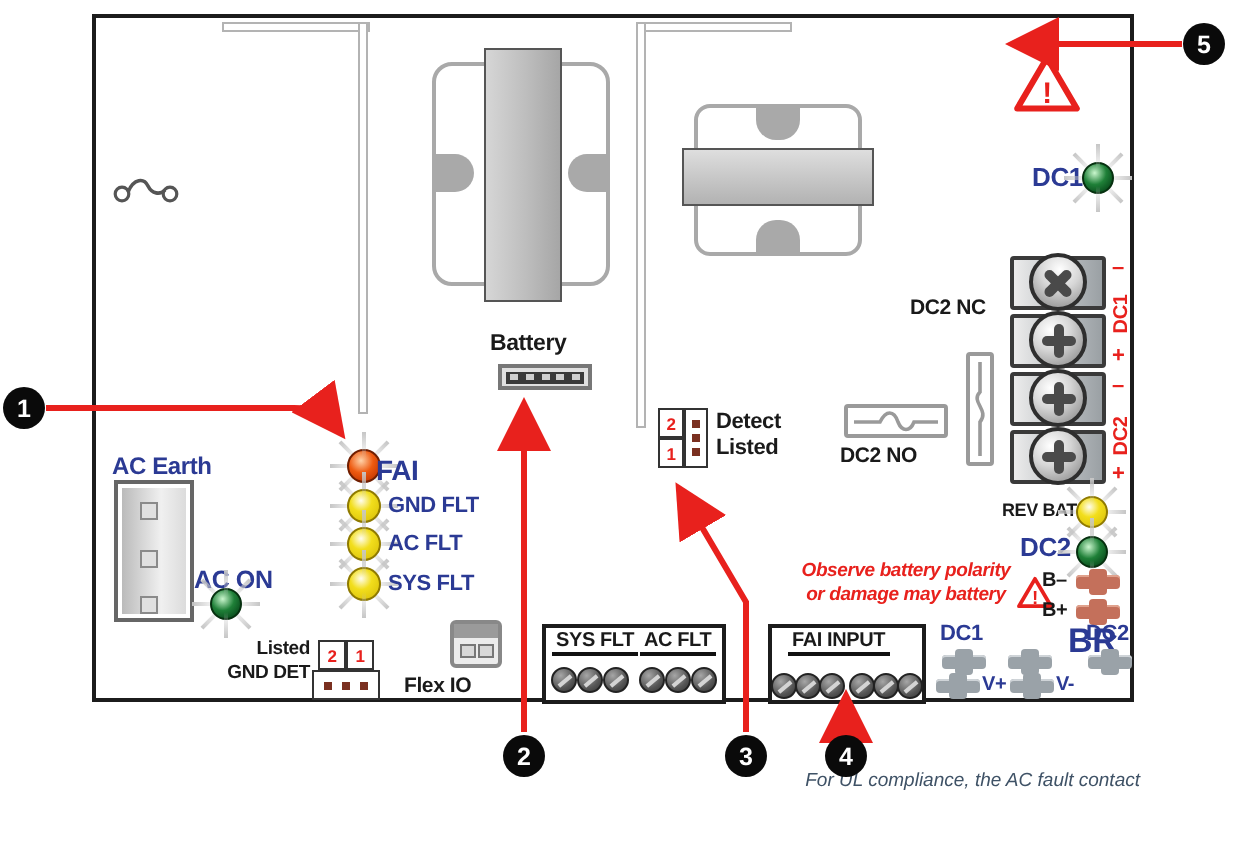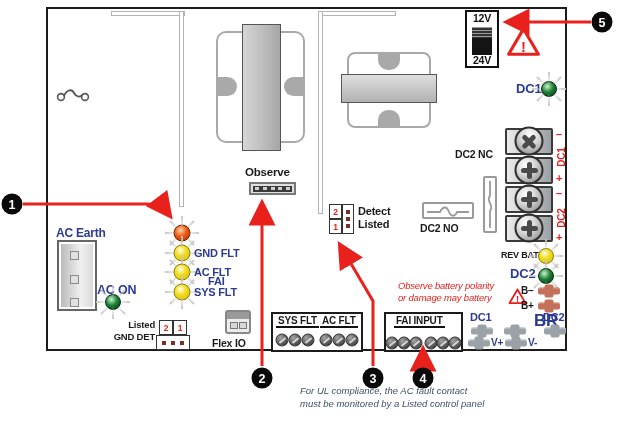--- a/index.html
+++ b/index.html
@@ -50,22 +50,22 @@
   .fuse.gray{background:var(--fuse-gray);box-shadow:inset 0 1px 0 #cfd4d8;}
   .fuse.orange{background:var(--fuse-orange);box-shadow:inset 0 1px 0 #e0a28d;}
   
   .callout{position:absolute;width:21px;height:21px;border-radius:50%;background:#0a0a0a;color:#fff;
            display:flex;align-items:center;justify-content:center;font-size:12.5px;font-weight:bold;
            transform:translate(-50%,-50%);z-index:60;letter-spacing:0;}
   .overlay{position:absolute;left:0;top:0;z-index:50;pointer-events:none;}
   .rl{fill:none;stroke:var(--red);stroke-width:3;}
   .rot{transform:translate(-50%,-50%) rotate(-90deg);transform-origin:center;}
   .jumper{position:absolute;background:#fff;border:2px solid #9a9a9a;box-sizing:border-box;border-radius:2px;}
-  .note{position:absolute;color:var(--note);font-style:italic;font-size:9.5px;text-align:left;line-height:13px;letter-spacing:0;}
-  .obs{position:absolute;color:var(--red);font-style:italic;font-weight:normal;font-size:9.5px;text-align:left;line-height:11.5px;}
+  .note{position:absolute;color:var(--note);font-style:italic;font-size:9.5px;text-align:right;line-height:13px;letter-spacing:0;}
+  .obs{position:absolute;color:var(--red);font-style:italic;font-weight:bold;font-size:9.5px;text-align:center;line-height:11.5px;}
   .pinbox{position:absolute;background:#fff;border:1px solid #333;box-sizing:border-box;display:flex;align-items:center;justify-content:center;}
   .pindot{width:4px;height:4px;background:#7a3020;}
   .vsw{position:absolute;left:465px;top:10px;width:34px;height:58px;border:2px solid #111;box-sizing:border-box;background:#fff;
        display:flex;flex-direction:column;justify-content:space-between;align-items:center;font-weight:bold;font-size:10.5px;color:#111;}
   .slider{position:absolute;left:50%;top:15px;transform:translateX(-50%);width:20px;height:28px;background:#141414;}
   .slider::before{content:"";position:absolute;left:0;top:0;width:100%;height:11px;
        background:repeating-linear-gradient(180deg,#9a9a9a 0 1px,#333 1px 3px);}
   .dlconn{position:absolute;left:249px;top:182px;width:47px;height:13px;border:2px solid #777;background:#e0e0e0;box-sizing:border-box;display:flex;align-items:center;justify-content:center;}
   .dlinner{width:39px;height:6px;background:#3a3a3a;display:flex;align-items:center;justify-content:space-between;padding:0 2px;box-sizing:border-box;}
   .dlinner b{width:4px;height:3px;background:#cfcfcf;display:block;}
@@ -91,36 +91,31 @@
   <div class="tbody" style="left:216px;top:31px;width:89px;height:112px;"></div>
   <div class="ttab" style="left:218px;top:77px;width:19px;height:19px;border-radius:0 10px 10px 0;"></div>
   <div class="ttab" style="left:284px;top:77px;width:19px;height:19px;border-radius:10px 0 0 10px;"></div>
   <div class="tbar" style="left:242px;top:24px;width:39px;height:127px;background:linear-gradient(90deg,#d6d6d6,#bdbdbd 55%,#a6a6a6);"></div>
 
   <div class="tbody" style="left:347px;top:52px;width:84px;height:76px;border-radius:8px;"></div>
   <div class="ttab" style="left:378px;top:54px;width:22px;height:16px;border-radius:0 0 10px 10px;"></div>
   <div class="ttab" style="left:378px;top:110px;width:22px;height:16px;border-radius:10px 10px 0 0;"></div>
   <div class="tbar" style="left:341px;top:74px;width:96px;height:29px;"></div>
 
-  <div class="lbl" style="left:245px;top:166px;font-size:11.5px;">Observe</div>
+  <div class="lbl" style="left:245px;top:166px;font-size:11.5px;">Battery</div>
   <div class="dlconn">
     <div class="dlinner">
         <b></b>
         <b></b>
         <b></b>
         <b></b>
         <b></b>
       </div>
   </div>
 
-  <div class="vsw">
-    <span>12V</span>
-    <span>24V</span>
-    <i class="slider"></i>
-  </div>
 
   <svg class="abs" style="left:506px;top:26px;" width="35" height="32" viewBox="0 0 40 36">
     <path d="M20 3 L37 32 L3 32 Z" fill="#fff" stroke="#e8211d" stroke-width="3.5" stroke-linejoin="round"></path>
     <text x="20" y="29" text-anchor="middle" font-size="17" font-weight="bold" fill="#e8211d">!</text>
   </svg>
 
   <div class="lbl blue" style="left:516px;top:81px;font-size:13px;">DC1</div>
   <span class="burst" style="left:549px;top:89px;">
       <i></i>
       <b class="led green"></b>
@@ -212,21 +207,21 @@
       <b class="led yellow" style="width:15px;height:15px;"></b>
     </span>
   <span class="burst" style="left:182px;top:272px;">
       <i></i>
       <b class="led yellow" style="width:15px;height:15px;"></b>
     </span>
   <span class="burst" style="left:182px;top:292px;">
       <i></i>
       <b class="led yellow" style="width:15px;height:15px;"></b>
     </span>
-  <div class="lbl blue" style="left:208px;top:227px;font-size:11px;margin-top:48px;">FAI</div>
+  <div class="lbl blue" style="left:188px;top:227px;font-size:14px;">FAI</div>
   <div class="lbl blue" style="left:194px;top:247px;font-size:11px;">GND FLT</div>
   <div class="lbl blue" style="left:194px;top:266px;font-size:11px;">AC FLT</div>
   <div class="lbl blue" style="left:194px;top:286px;font-size:11px;">SYS FLT</div>
 
   <div class="lbl" style="left:110px;top:319px;width:45px;font-size:9.5px;text-align:right;line-height:11.5px;">
     <span>Listed</span><br>
     <span>GND DET</span>
   </div>
   <div class="pinbox" style="left:159px;top:320px;width:14px;height:15px;">
       <span class="lbl red" style="position:static;font-size:8.5px;">2</span>
@@ -238,21 +233,21 @@
     <i class="pindot"></i>
       <i class="pindot"></i>
       <i class="pindot"></i>
   </div>
 
   <div class="abs" style="left:225px;top:310px;width:26px;height:24px;border:2px solid #888;border-radius:3px;background:#ececec;box-sizing:border-box;">
     <i class="abs" style="left:0;top:0;width:22px;height:7px;background:#9a9a9a;"></i>
     <i class="abs" style="left:3px;top:10px;width:6px;height:5px;background:#d8d8d8;border:1px solid #777;"></i>
     <i class="abs" style="left:12px;top:10px;width:6px;height:5px;background:#d8d8d8;border:1px solid #777;"></i>
   </div>
-  <div class="lbl" style="left:212px;top:337px;font-size:10.5px;">Flex IO</div>
+  <div class="lbl" style="left:202px;top:337px;font-size:10.5px;">Flex IO</div>
 
   <div class="block" style="left:271px;top:312px;width:92px;height:40px;"></div>
   <div class="lbl" style="left:276px;top:315px;font-size:10px;"><span class="ul2">SYS FLT</span></div>
   <div class="lbl" style="left:320px;top:315px;font-size:10px;"><span class="ul2">AC FLT</span></div>
   <span class="sscrew" style="left:282px;top:340px;"></span>
   <span class="sscrew" style="left:295px;top:340px;"></span>
   <span class="sscrew" style="left:308px;top:340px;"></span>
   <span class="sscrew" style="left:326px;top:340px;"></span>
   <span class="sscrew" style="left:339px;top:340px;"></span>
   <span class="sscrew" style="left:352px;top:340px;"></span>
@@ -277,21 +272,20 @@
       <i class="pindot"></i>
       <i class="pindot"></i>
   </div>
   <div class="lbl" style="left:358px;top:205px;font-size:11px;line-height:13px;">
     <span>Detect</span><br>
     <span>Listed</span>
   </div>
 
   <div class="note" style="left:300px;top:384px;width:270px;">
     <span>For UL compliance, the AC fault contact</span><br>
-    <span>must be monitored by a Listed control panel</span>
   </div>
 
   <svg class="overlay" width="617" height="421" viewBox="0 0 617 421">
     <defs>
       <marker id="arr" markerWidth="10" markerHeight="9" refX="7.5" refY="4.5" orient="auto">
         <path d="M0,0 L9,4.5 L0,9 Z" fill="#e8211d"></path>
       </marker>
     </defs>
     <path class="rl" d="M23,204 H147 Q161,204 167,212 L170,216" marker-end="url(#arr)"></path>
     <path class="rl" d="M262,366 V203" marker-end="url(#arr)"></path>

